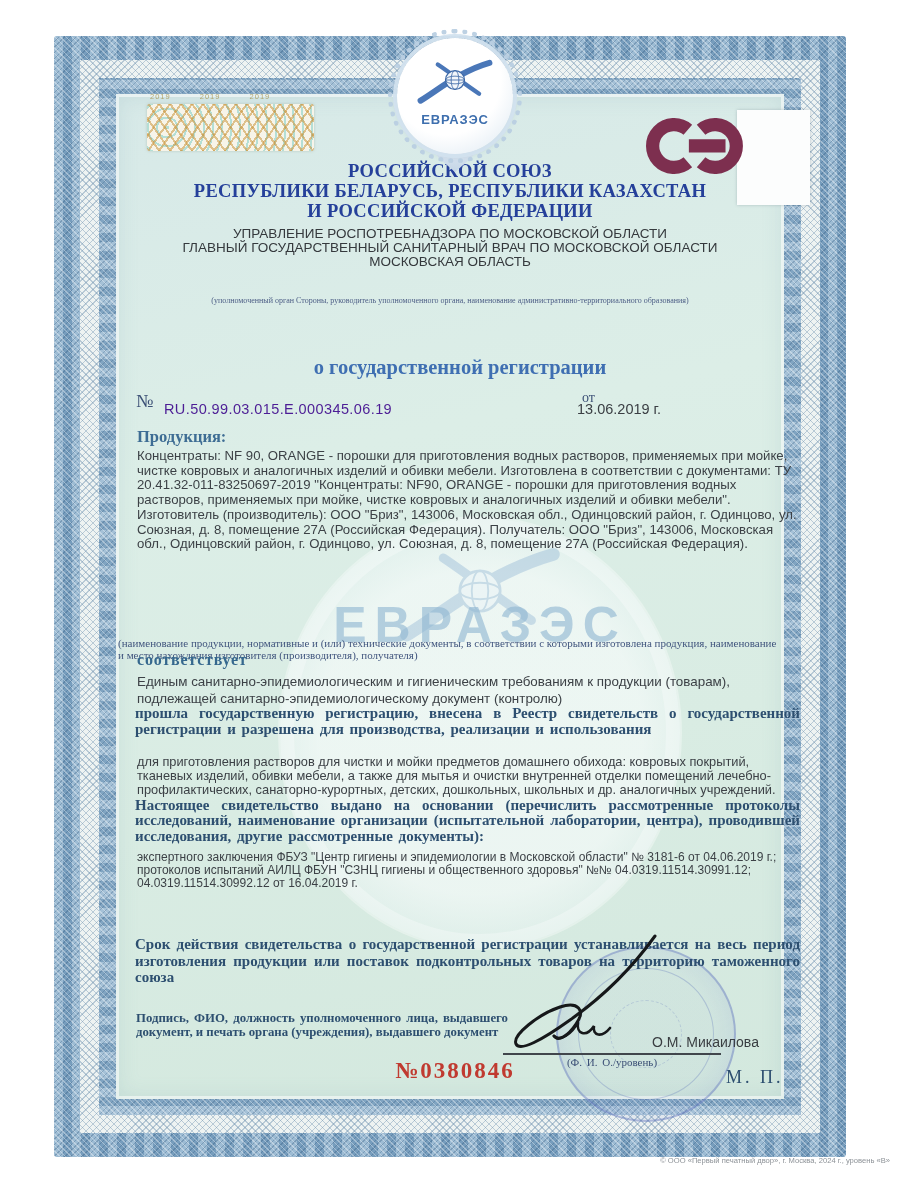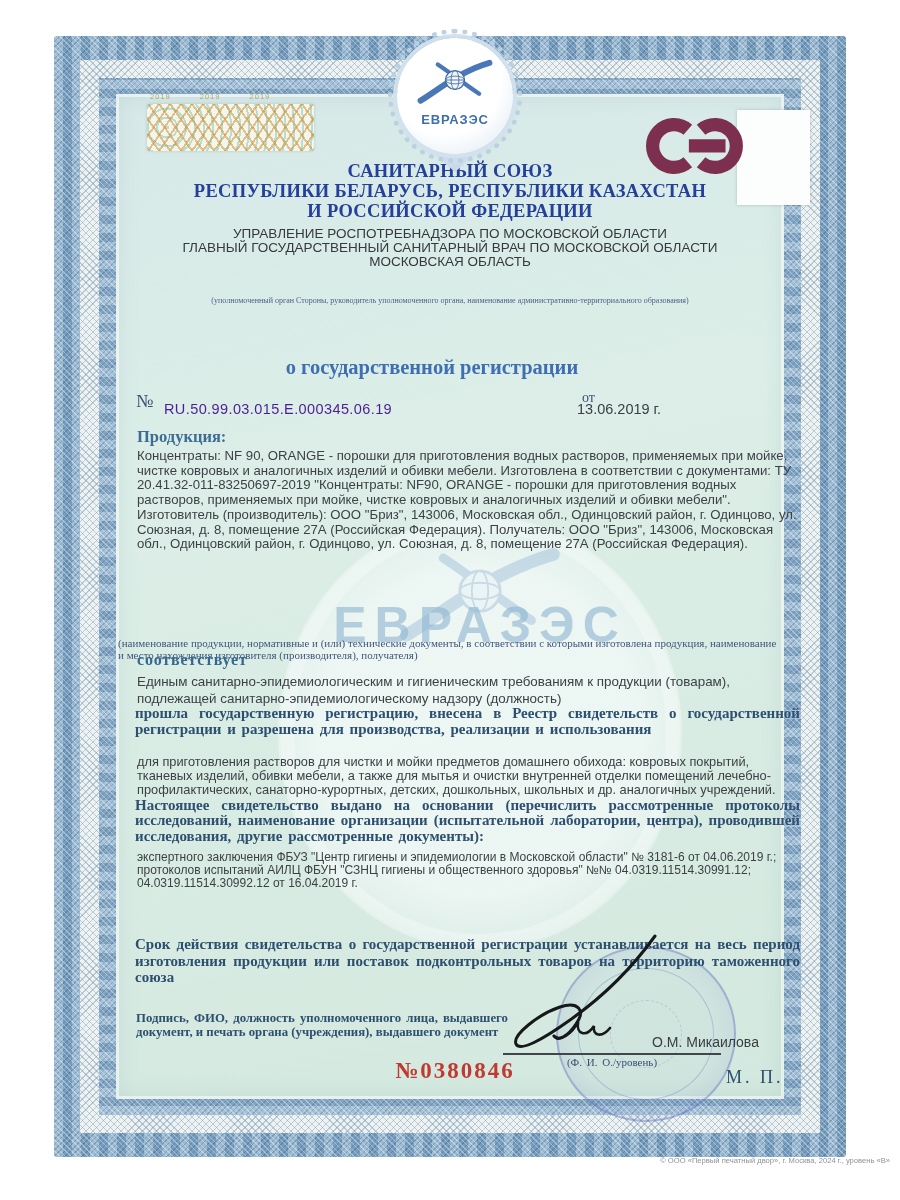--- a/index.html
+++ b/index.html
@@ -57,21 +57,21 @@
   .just{text-align:justify;}
 
   .header{left:120px;top:161px;width:660px;font-family:"Liberation Serif",serif;font-weight:bold;
       font-size:18.5px;line-height:20px;color:#25409a;text-align:center;letter-spacing:.3px;}
   .authority{left:120px;top:227px;width:660px;font-size:13.5px;line-height:13.8px;color:#35393d;
       text-align:center;}
   .auth-note{left:130px;top:296px;width:640px;font-family:"Liberation Serif",serif;font-size:8px;
       color:#4c5d85;text-align:center;}
   .title{left:120px;top:321px;width:660px;font-family:"Liberation Serif",serif;font-weight:bold;
       font-size:27px;letter-spacing:2.5px;color:#3f6fb2;text-align:center;}
-  .subtitle{left:102px;top:356px;width:660px;font-family:"Liberation Serif",serif;font-weight:bold;
+  .subtitle{left:130px;top:356px;width:660px;font-family:"Liberation Serif",serif;font-weight:bold;
       font-size:20.5px;color:#3f6fb2;text-align:center;}
   .num-label{left:136px;top:391px;font-family:"Liberation Serif",serif;font-size:18px;color:#3c5076;}
   .num-value{left:164px;top:401px;font-size:14.5px;color:#4c1d95;letter-spacing:.4px;}
   .date-label{left:552px;top:390px;font-family:"Liberation Serif",serif;font-size:14px;color:#3c5076;margin-left:30px;}
   .date-value{left:577px;top:401px;font-size:14.5px;color:#3a3e43;}
 
   .product-label{left:137px;top:427px;font-family:"Liberation Serif",serif;font-weight:600;
       font-size:16.5px;color:#3e6d94;}
   .product-text{left:137px;top:449px;width:663px;font-size:13.2px;line-height:14.7px;color:#3c4146;}
   .product-note{left:118px;top:637px;width:664px;font-family:Liberation Serif, serif;font-size:11px;
@@ -160,21 +160,21 @@
   <div class="holo"></div>
 
   <svg class="se-mark" viewBox="0 0 110 64">
     <path d="M 47,15 A 21,21 0 1 0 47,47" fill="none" stroke="#7d2f4f" stroke-width="13"></path>
     <path d="M 60,15 A 21,21 0 1 1 60,47" fill="none" stroke="#7d2f4f" stroke-width="13"></path>
     <line x1="48" y1="31" x2="84" y2="31" stroke="#7d2f4f" stroke-width="13"></line>
   </svg>
   <div class="blank-label"></div>
 
   <div class="tx header">
-    <div>САНИТАРНЫЙ СОЮЗ</div>
+    <div>РОССИЙСКОЙ СОЮЗ</div>
     <div>РЕСПУБЛИКИ БЕЛАРУСЬ, РЕСПУБЛИКИ КАЗАХСТАН</div>
     <div>И РОССИЙСКОЙ ФЕДЕРАЦИИ</div>
   </div>
   <div class="tx authority">
     <div>УПРАВЛЕНИЕ РОСПОТРЕБНАДЗОРА ПО МОСКОВСКОЙ ОБЛАСТИ</div>
     <div>ГЛАВНЫЙ ГОСУДАРСТВЕННЫЙ САНИТАРНЫЙ ВРАЧ ПО МОСКОВСКОЙ ОБЛАСТИ</div>
     <div>МОСКОВСКАЯ ОБЛАСТЬ</div>
   </div>
   <div class="tx auth-note">(уполномоченный орган Стороны, руководитель уполномоченного органа, наименование административно-территориального образования)</div>
 
@@ -183,21 +183,21 @@
   <div class="tx num-label">№</div>
   <div class="tx num-value">RU.50.99.03.015.E.000345.06.19</div>
   <div class="tx date-label">от</div>
   <div class="tx date-value">13.06.2019 г.</div>
 
   <div class="tx product-label">Продукция:</div>
   <div class="tx product-text">Концентраты: NF 90, ORANGE - порошки для приготовления водных растворов, применяемых при мойке, чистке ковровых и аналогичных изделий и обивки мебели. Изготовлена в соответствии с документами: ТУ 20.41.32-011-83250697-2019 "Концентраты: NF90, ORANGE - порошки для приготовления водных растворов, применяемых при мойке, чистке ковровых и аналогичных изделий и обивки мебели". Изготовитель (производитель): ООО "Бриз", 143006, Московская обл., Одинцовский район, г. Одинцово, ул. Союзная, д. 8, помещение 27А (Российская Федерация). Получатель: ООО "Бриз", 143006, Московская обл., Одинцовский район, г. Одинцово, ул. Союзная, д. 8, помещение 27А (Российская Федерация).</div>
   <div class="tx product-note">(наименование продукции, нормативные и (или) технические документы, в соответствии с которыми изготовлена продукция, наименование и место нахождения изготовителя (производителя), получателя)</div>
 
   <div class="tx conf-label">соответствует</div>
-  <div class="tx conf-text">Единым санитарно-эпидемиологическим и гигиеническим требованиям к продукции (товарам), подлежащей санитарно-эпидемиологическому надзору (должность)</div>
+  <div class="tx conf-text">Единым санитарно-эпидемиологическим и гигиеническим требованиям к продукции (товарам), подлежащей санитарно-эпидемиологическому документ (контролю)</div>
 
   <div class="tx serif-para just reg-text">прошла государственную регистрацию, внесена в Реестр свидетельств о государственной регистрации и разрешена для производства, реализации и использования</div>
   <div class="tx usage-text">для приготовления растворов для чистки и мойки предметов домашнего обихода: ковровых покрытий, тканевых изделий, обивки мебели, а также для мытья и очистки внутренней отделки помещений лечебно-профилактических, санаторно-курортных, детских, дошкольных, школьных и др. аналогичных учреждений.</div>
   <div class="tx serif-para just basis-text">Настоящее свидетельство выдано на основании (перечислить рассмотренные протоколы исследований, наименование организации (испытательной лаборатории, центра), проводившей исследования, другие рассмотренные документы):</div>
   <div class="tx docs-text">экспертного заключения ФБУЗ "Центр гигиены и эпидемиологии в Московской области" № 3181-6 от 04.06.2019 г.; протоколов испытаний АИЛЦ ФБУН "СЗНЦ гигиены и общественного здоровья" №№ 04.0319.11514.30991.12; 04.0319.11514.30992.12 от 16.04.2019 г.</div>
   <div class="tx serif-para just valid-text">Срок действия свидетельства о государственной регистрации устанавливается на весь период изготовления продукции или поставок подконтрольных товаров на территорию таможенного союза</div>
 
   <div class="tx sign-caption">Подпись, ФИО, должность уполномоченного лица, выдавшего документ, и печать органа (учреждения), выдавшего документ</div>
   <svg class="signature" viewBox="0 0 210 135">
     <path d="M 163,6 C 140,38 112,66 78,90 C 50,110 28,122 24,114 C 20,105 47,84 68,77 C 86,71 94,80 84,94 C 76,106 66,112 62,106" stroke="#16181a" stroke-width="3" fill="none" stroke-linecap="round"></path>

